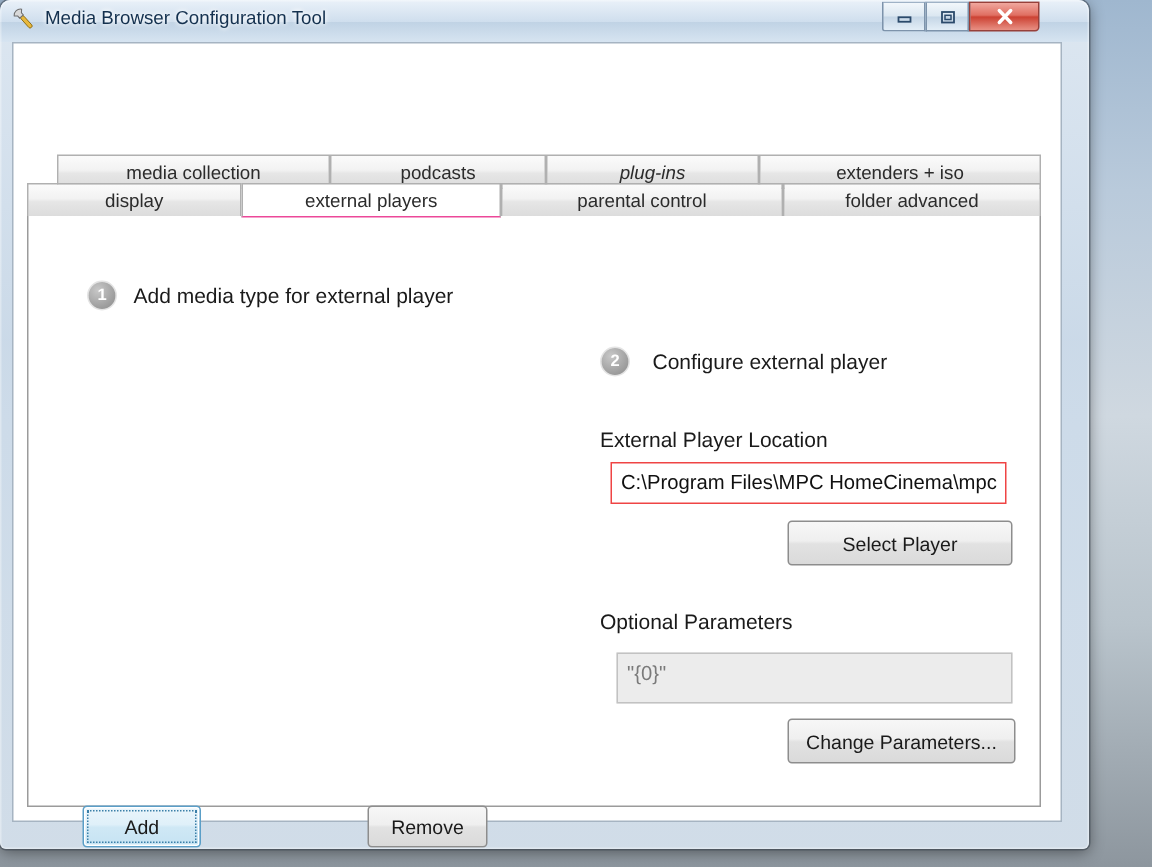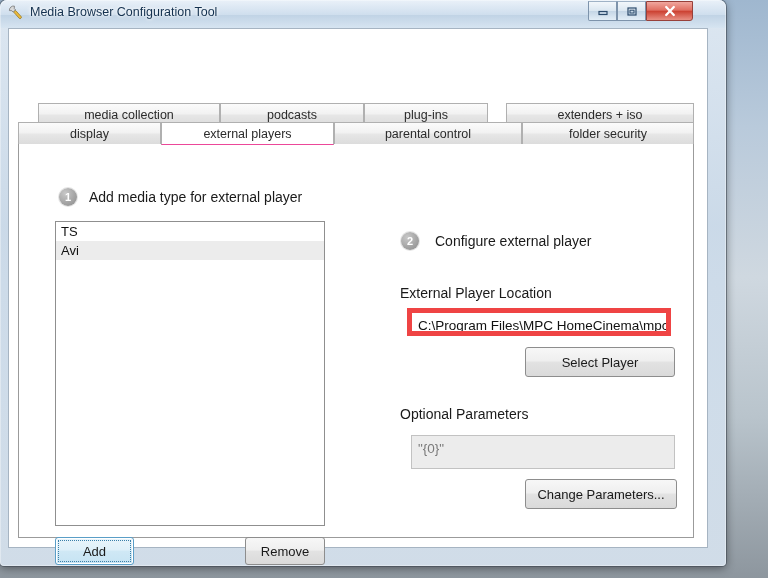--- a/index.html
+++ b/index.html
@@ -260,21 +260,21 @@
   
   .field-label {
     position: absolute;
     font-size: 14px;
     color: #1a1a1a;
     white-space: nowrap;
   }
   .textbox {
     position: absolute;
     box-sizing: border-box;
-    border: 5px solid #ef4444;
+    border: 1px solid #ef4444;
     background: #ffffff;
     font-size: 13.5px;
     color: #111111;
     line-height: 26px;
     padding-left: 6px;
     overflow: hidden;
     white-space: nowrap;
   }
   .textbox.readonly {
     background: #ececec;
@@ -333,40 +333,36 @@
       </div>
     </div>
 
     <div id="client">
 
 
       <div id="tabs">
         <div class="tabrow tabrow-top">
           <div class="tab" style="left:20px;width:182px;">media collection</div>
           <div class="tab" style="left:202px;width:144px;">podcasts</div>
-          <div class="tab" style="left:346px;width:124px;">plug-ins</div>
+          <div class="tab" style="left:346px;width:142px;font-style:italic;">plug-ins</div>
           <div class="tab" style="left:488px;width:188px;">extenders + iso</div>
         </div>
         <div class="tabrow tabrow-bot">
           <div class="tab" style="left:0px;width:143px;">display</div>
           <div class="tab active" style="left:143px;width:173px;">external players</div>
           <div class="tab" style="left:316px;width:188px;">parental control</div>
-          <div class="tab" style="left:504px;width:172px;">folder security</div>
+          <div class="tab" style="left:504px;width:172px;">folder advanced</div>
         </div>
       </div>
 
       <div id="panel">
 
         <div class="step-badge" style="left:40px; top:44px;">1</div>
         <div class="step-label" style="left:70px; top:45px;">Add media type for external player</div>
 
-        <div id="listbox">
-          <div class="list-item">TS</div>
-          <div class="list-item selected">Avi</div>
-        </div>
 
         <div class="btn focused" style="left:36px; top:393px; width:79px; height:28px;">
           <span>Add</span>
         </div>
         <div class="btn" style="left:226px; top:393px; width:80px; height:28px;">
           <span>Remove</span>
         </div>
 
         <div class="step-badge" style="left:382px; top:88px;">2</div>
         <div class="step-label" style="left:416px; top:89px;">Configure external player</div>

